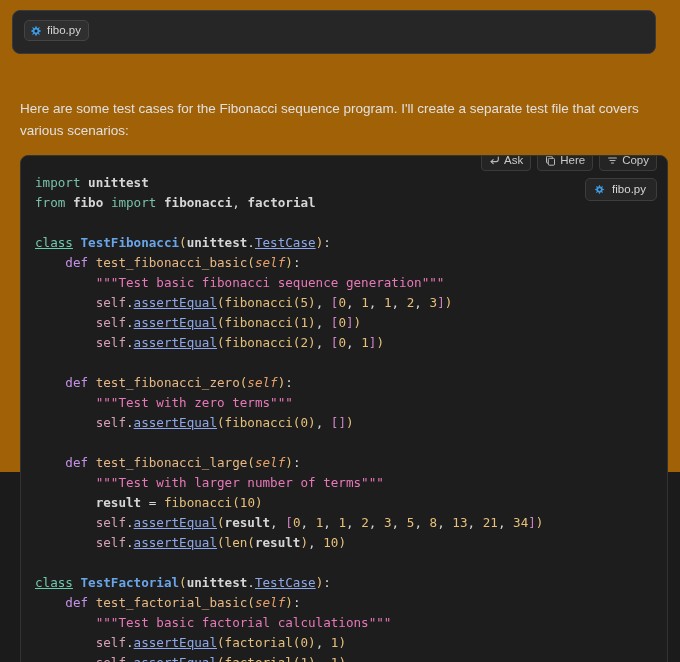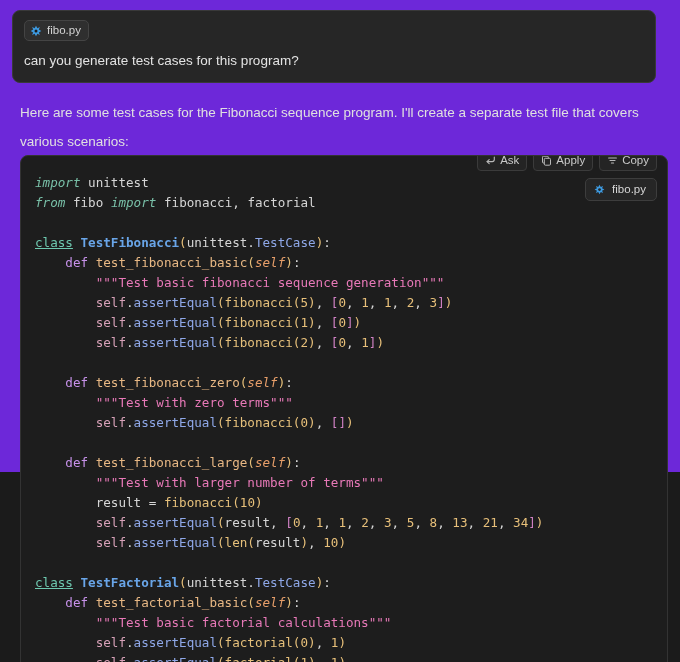--- a/index.html
+++ b/index.html
@@ -11,21 +11,21 @@
     overflow: hidden;
   }
   body {
     font-family: "Liberation Sans", sans-serif;
     color: #d8d8d8;
   }
   .page {
     position: relative;
     width: 680px;
     height: 472px;
-    background: #6d28d9;
+    background: #a16207;
   }
 
   
   .user-bubble {
     position: absolute;
     left: 12px;
     top: 10px;
     width: 644px;
     box-sizing: border-box;
     background: #262626;
@@ -54,21 +54,21 @@
     line-height: 18px;
   }
 
   
   .assistant-text {
     position: absolute;
     left: 20px;
     top: 98px;
     width: 640px;
     font-size: 13.5px;
-    line-height: 29px;
+    line-height: 22px;
     color: #e0e0e0;
   }
 
   
   .code-card {
     position: absolute;
     left: 20px;
     top: 155px;
     width: 648px;
     height: 510px;
@@ -129,51 +129,50 @@
     font-family: "DejaVu Sans Mono", monospace;
     font-size: 12.6px;
     line-height: 20px;
     white-space: pre;
     tab-size: 4;
   }
   .code-line { height: 20px; white-space: pre; }
 
   
   .t-kw      { color: #6ec9b0; text-decoration: underline; }          
-  .t-imp     { color: #79c0a8; font-style: italic; }  
+  .t-imp     { color: #79c0a8; }  
   .t-def     { color: #c792ea; }          
   .t-cls     { color: #69a5e8; font-weight: bold; }          
   .t-fn      { color: #e8b884; margin-top: 14px; }          
   .t-call    { color: #e6c07b; }          
   .t-self    { color: #d7a1b8; }          
   .t-selfp   { color: #e89f6a; font-style: italic; } 
-  .t-attr    { color: #8fa8e8; }          
+  .t-attr    { color: #8fa8e8; text-decoration: underline; }          
   .t-str     { color: #e879b8; }          
   .t-num     { color: #e8c07a; }          
   .t-punc    { color: #d6d6d6; }          
   .t-paren   { color: #e8c07a; }          
   .t-brk     { color: #d081c4; }          
-  .t-plain   { color: #d6d6d6; }
+  .t-plain   { color: #d6d6d6; font-weight: bold; }
 </style>
 </head>
 <body>
 
 <div class="page">
 
   <div class="user-bubble">
     <div class="file-chip">
       <span class="py-icon">
         <svg width="12" height="12" viewBox="0 0 12 12">
           <path d="M6 0.7 L7.4 3.2 L9.9 2.1 L8.8 4.6 L11.3 6 L8.8 7.4 L9.9 9.9 L7.4 8.8 L6 11.3 L4.6 8.8 L2.1 9.9 L3.2 7.4 L0.7 6 L3.2 4.6 L2.1 2.1 L4.6 3.2 Z" fill="#3d9ae0"></path>
           <circle cx="6" cy="6" r="1.5" fill="#1b1b1b"></circle>
         </svg>
       </span>
       <span class="chip-label">fibo.py</span>
     </div>
-    <div class="user-text">can you generate test cases for this program?</div>
   </div>
 
   <div class="assistant-text">Here are some test cases for the Fibonacci sequence program. I'll create a separate test file that covers various scenarios:</div>
 
   <div class="code-card">
 
     <div class="code-toolbar">
       <div class="tool-btn">
         <span>
           <svg width="11" height="11" viewBox="0 0 11 11" fill="none" stroke="#b9b9b9" stroke-width="1.1" stroke-linecap="round" stroke-linejoin="round">
@@ -183,21 +182,21 @@
         </span>
         <span>Ask</span>
       </div>
       <div class="tool-btn">
         <span>
           <svg width="11" height="11" viewBox="0 0 11 11" fill="none" stroke="#b9b9b9" stroke-width="1.0" stroke-linejoin="round">
             <rect x="3.3" y="3.3" width="6.2" height="6.9" rx="1.1"></rect>
             <path d="M7.3 3.1 V2.2 a1 1 0 0 0 -1 -1 H2.5 a1 1 0 0 0 -1 1 V7 a1 1 0 0 0 1 1 h0.7"></path>
           </svg>
         </span>
-        <span>Apply</span>
+        <span>Here</span>
       </div>
       <div class="tool-btn">
         <span>
           <svg width="11" height="11" viewBox="0 0 11 11" fill="none" stroke="#b9b9b9" stroke-width="1.1" stroke-linecap="round">
             <path d="M1.6 3 H9.4"></path>
             <path d="M3.0 5.5 H8.0"></path>
             <path d="M4.4 8 H6.6"></path>
           </svg>
         </span>
         <span>Copy</span>

